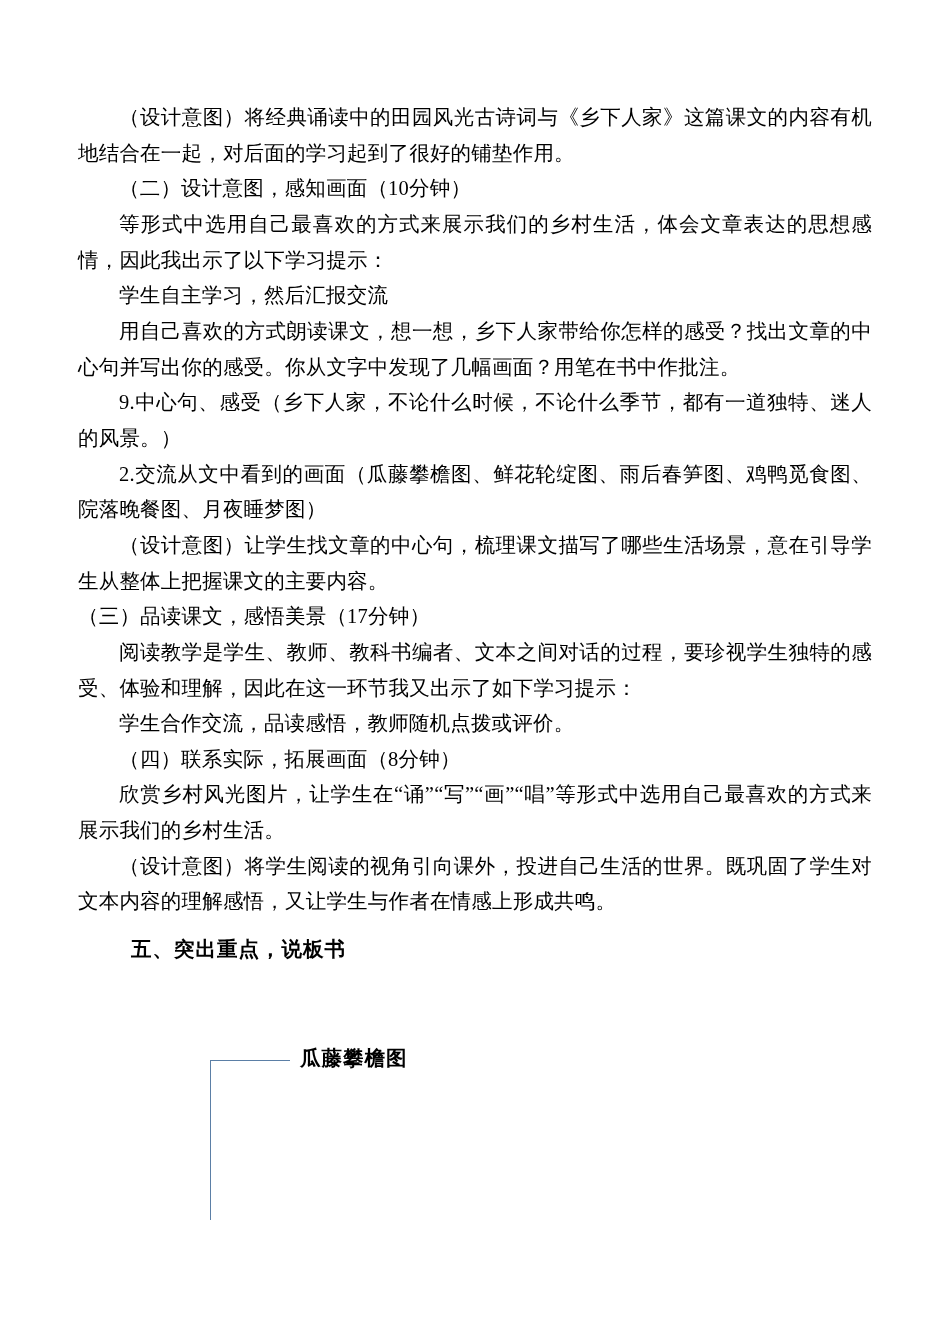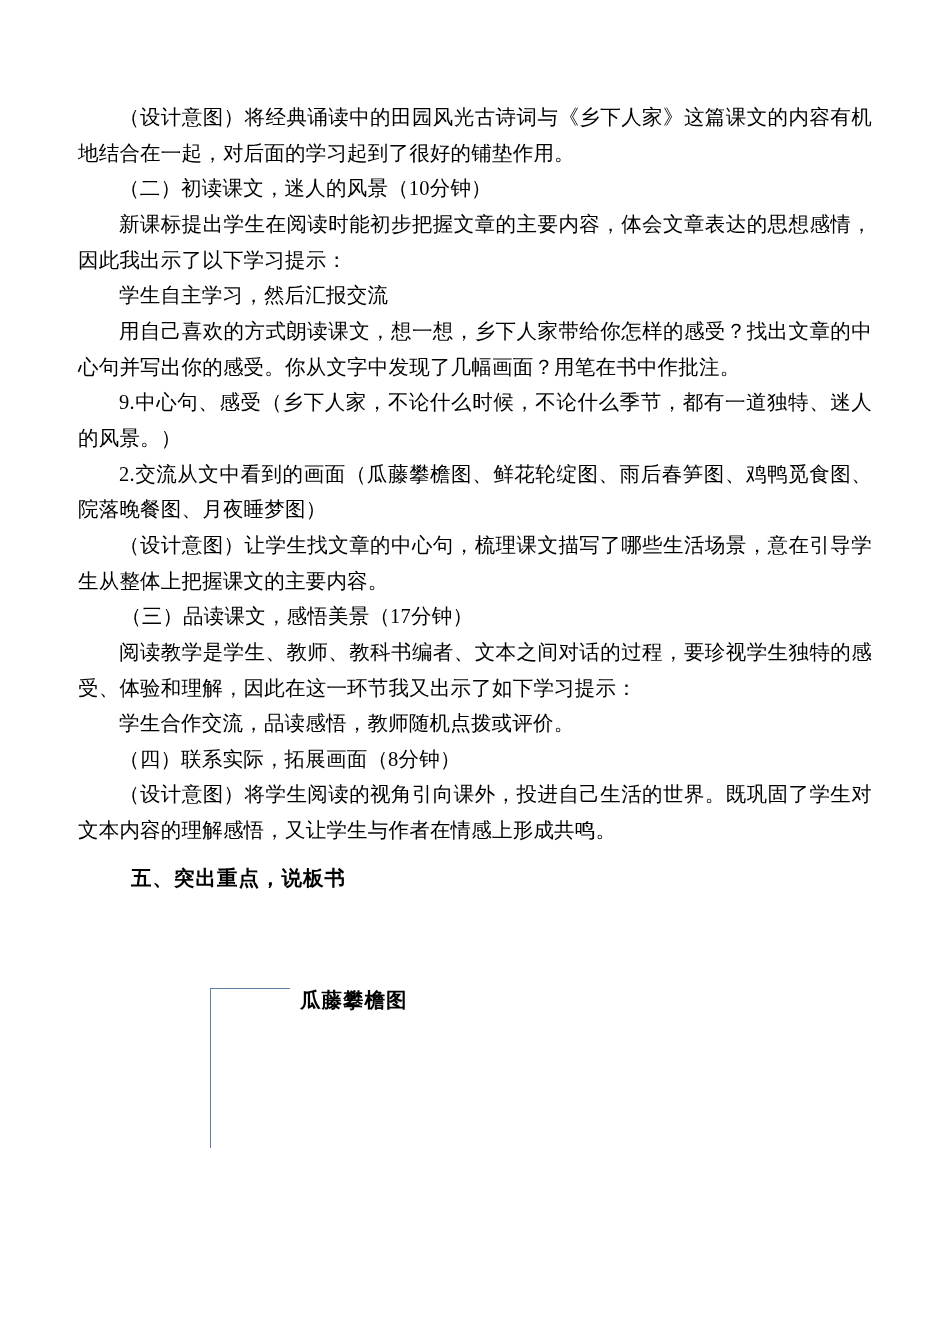--- a/index.html
+++ b/index.html
@@ -28,21 +28,20 @@
     text-align: justify;
     text-justify: inter-ideograph;
     letter-spacing: 0.2px;
   }
   p.para {
     margin: 0 0 0 0;
     text-indent: 2em;
   }
   p.para.noindent {
     text-indent: 0;
-    margin-left: 43px;
   }
   p.heading {
     margin: 12px;
     text-indent: 2em;
     font-weight: bold;
     letter-spacing: 1px;
   }
   .board-area {
     position: relative;
     margin-top: 40px;
@@ -60,44 +59,45 @@
     position: absolute;
     left: 132px;
     top: 52px;
     width: 80px;
     height: 0;
     border-top: 1.5px solid #5b7fa6;
   }
   .board-label {
     position: absolute;
     left: 222px;
-    top: 50px;
+    top: 36px;
     font-size: 20.5px;
     font-weight: bold;
     letter-spacing: 1px;
     white-space: nowrap;
   }
 </style>
 </head>
 <body>
 
 <div class="page">
   <div class="doc-body">
     <p class="para">（设计意图）将经典诵读中的田园风光古诗词与《乡下人家》这篇课文的内容有机地结合在一起，对后面的学习起到了很好的铺垫作用。</p>
-    <p class="para">（二）初读课文，迷人的风景（10分钟）</p>
-    <p class="para">新课标提出学生在阅读时能初步把握文章的主要内容，体会文章表达的思想感情，因此我出示了以下学习提示：</p>
+    <p class="para">（二）设计意图，感知画面（10分钟）</p>
+    <p class="para">等形式中选用自己最喜欢的方式来展示我们的乡村生活，体会文章表达的思想感情，因此我出示了以下学习提示：</p>
     <p class="para">学生自主学习，然后汇报交流</p>
     <p class="para">用自己喜欢的方式朗读课文，想一想，乡下人家带给你怎样的感受？找出文章的中心句并写出你的感受。你从文字中发现了几幅画面？用笔在书中作批注。</p>
     <p class="para">9.中心句、感受（乡下人家，不论什么时候，不论什么季节，都有一道独特、迷人的风景。）</p>
     <p class="para">2.交流从文中看到的画面（瓜藤攀檐图、鲜花轮绽图、雨后春笋图、鸡鸭觅食图、院落晚餐图、月夜睡梦图）</p>
     <p class="para">（设计意图）让学生找文章的中心句，梳理课文描写了哪些生活场景，意在引导学生从整体上把握课文的主要内容。</p>
     <p class="para noindent">（三）品读课文，感悟美景（17分钟）</p>
     <p class="para">阅读教学是学生、教师、教科书编者、文本之间对话的过程，要珍视学生独特的感受、体验和理解，因此在这一环节我又出示了如下学习提示：</p>
     <p class="para">学生合作交流，品读感悟，教师随机点拨或评价。</p>
     <p class="para">（四）联系实际，拓展画面（8分钟）</p>
+    <p class="para">欣赏乡村风光图片，让学生在“诵”“写”“画”“唱”等形式中选用自己最喜欢的方式来展示我们的乡村生活。</p>
     <p class="para">（设计意图）将学生阅读的视角引向课外，投进自己生活的世界。既巩固了学生对文本内容的理解感悟，又让学生与作者在情感上形成共鸣。</p>
     <p class="heading">五、突出重点，说板书</p>
   </div>
 
   <div class="board-area">
     <div class="brace-top"></div>
     <div class="brace"></div>
     <div class="board-label">瓜藤攀檐图</div>
   </div>
 </div>

